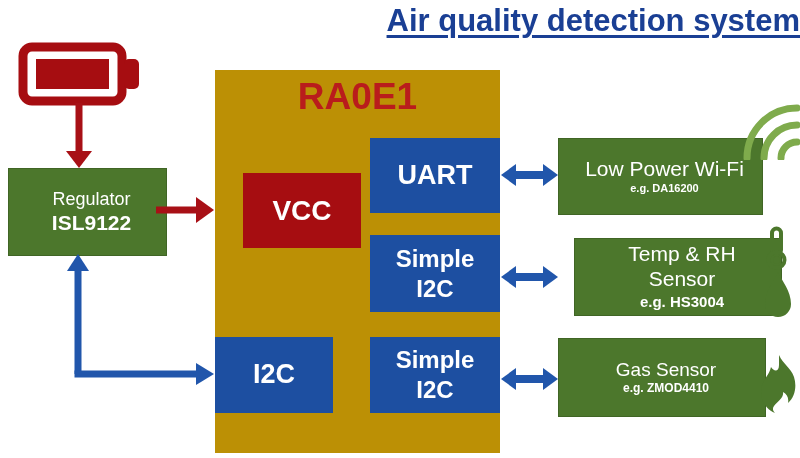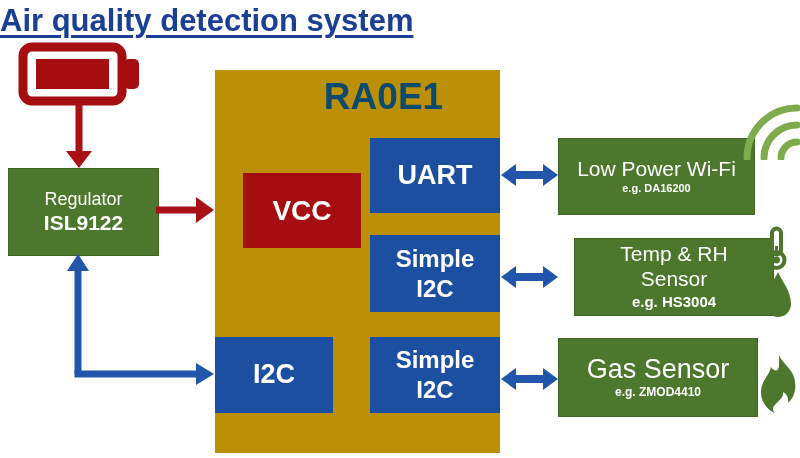--- a/index.html
+++ b/index.html
@@ -9,21 +9,21 @@
     height: 458px;
     overflow: hidden;
     background: #ffffff;
     font-family: "Liberation Sans", sans-serif;
   }
   .abs { position: absolute; }
 
   .title {
     position: absolute;
     top: 3px; left: 0; width: 800px;
-    text-align: left;
+    text-align: right;
     font-size: 31px;
     font-weight: 700;
     color: var(--title-blue);
     text-decoration: underline;
     text-decoration-thickness: 3px;
     text-underline-offset: 4px;
     margin: 0;
   }
 
   .box {
@@ -31,38 +31,38 @@
     display: flex;
     flex-direction: column;
     align-items: center;
     justify-content: center;
     text-align: center;
     color: #ffffff;
   }
   .gold  { background: var(--gold); }
   .blue  { background: var(--blue); }
   .red   { background: var(--red); margin-left: 28px; }
-  .green { background: var(--green); border: 1px solid rgba(0,0,0,0.15); }
+  .green { background: var(--green); border: 1px solid rgba(0,0,0,0.15); padding-left: 8px; }
 
   .mcu-label {
     position: absolute;
     left: 215px; top: 76px; width: 285px;
     text-align: center;
-    font-size: 37px; font-weight: 700; color: #0c4a6e; margin-left: 26px;
+    font-size: 37px; font-weight: 700; color: #b91c1c;
   }
 
   .port { font-weight: 700; line-height: 1.25; }
   .port-lg { font-size: 27px; }
   .port-md { font-size: 24px; }
 
   .reg-line { font-size: 18px; line-height: 1.18; }
   .reg-part { font-size: 21px; font-weight: 700; line-height: 1.2; }
 
   .periph-name    { font-size: 21px; line-height: 1.18; }
-  .periph-name-lg { font-size: 27px; line-height: 1.15; text-align: right; }
+  .periph-name-lg { font-size: 19px; line-height: 1.15; text-align: right; }
   .periph-ex      { font-size: 11px; line-height: 1.25; font-weight: bold; }
   .periph-ex-sm   { font-size: 15px; font-weight: 700; line-height: 1.3; }
   .periph-ex-b    { font-size: 12px; font-weight: 700; line-height: 1.3; }
 
   svg { display: block; }
   .red-fill  { fill: var(--arrow-red); }
   .blue-fill { fill: var(--arrow-blue); }
 </style>
 </head>
 <body>

